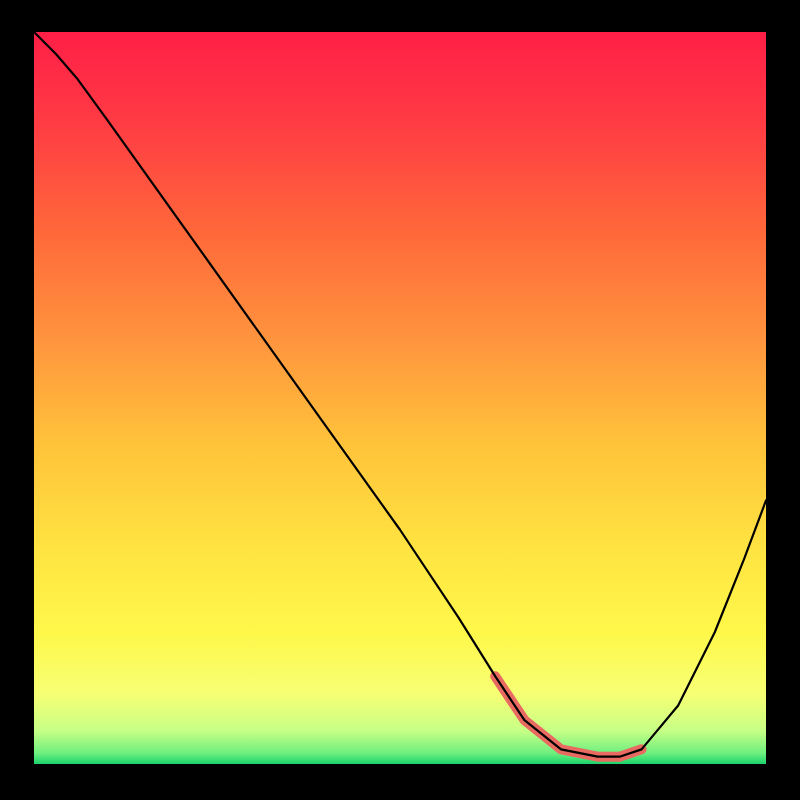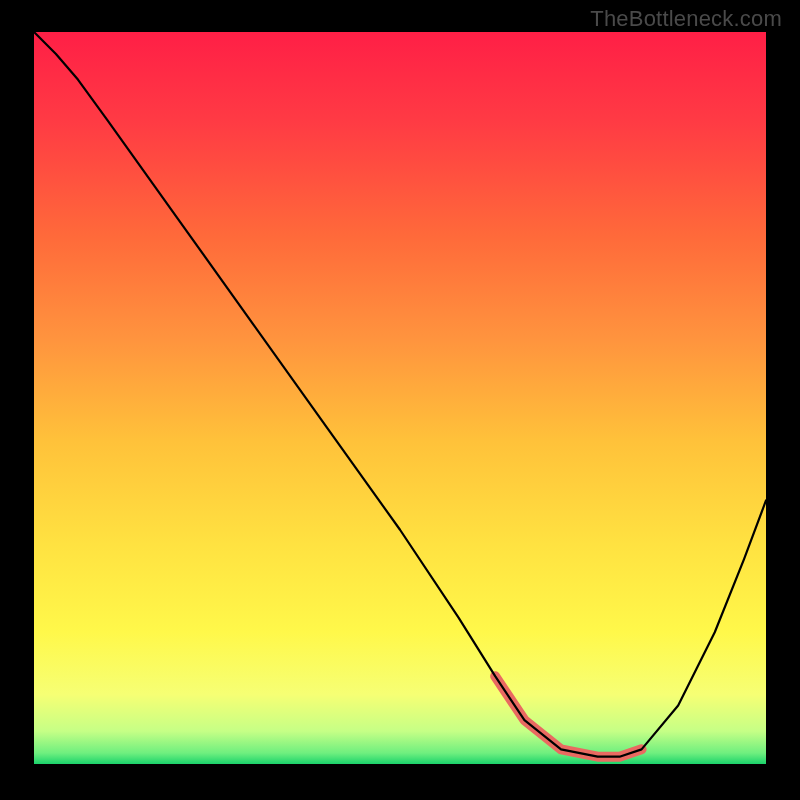--- a/index.html
+++ b/index.html
@@ -5,21 +5,20 @@
 * { margin: 0; padding: 0; box-sizing: border-box; }
 html, body { width: 800px; height: 800px; overflow: hidden; background: #000; font-family: Arial, sans-serif; }
 .frame { position: relative; width: 800px; height: 800px; background: #000; }
 .watermark { position: absolute; top: 6px; right: 18px; color: #4a4a4a; font-size: 22px; font-weight: 400; letter-spacing: 0.2px; z-index: 3; }
 .plot { position: absolute; left: 34px; top: 32px; width: 732px; height: 732px; }
 .plot svg { display: block; }
 </style>
 </head>
 <body>
 <div class="frame">
-  <div class="watermark">TheBottleneck.com</div>
   <div class="plot">
     <svg id="plot-svg" width="732" height="732" viewBox="0 0 732 732">
         <defs>
           <linearGradient id="bg-grad" x1="0" y1="0" x2="0" y2="1">
             <stop offset="0%" stop-color="#ff1f46"></stop>
             <stop offset="12%" stop-color="#ff3a44"></stop>
             <stop offset="28.000000000000004%" stop-color="#ff6a3a"></stop>
             <stop offset="42%" stop-color="#ff943e"></stop>
             <stop offset="56.00000000000001%" stop-color="#ffc23a"></stop>
             <stop offset="70%" stop-color="#ffe241"></stop>

